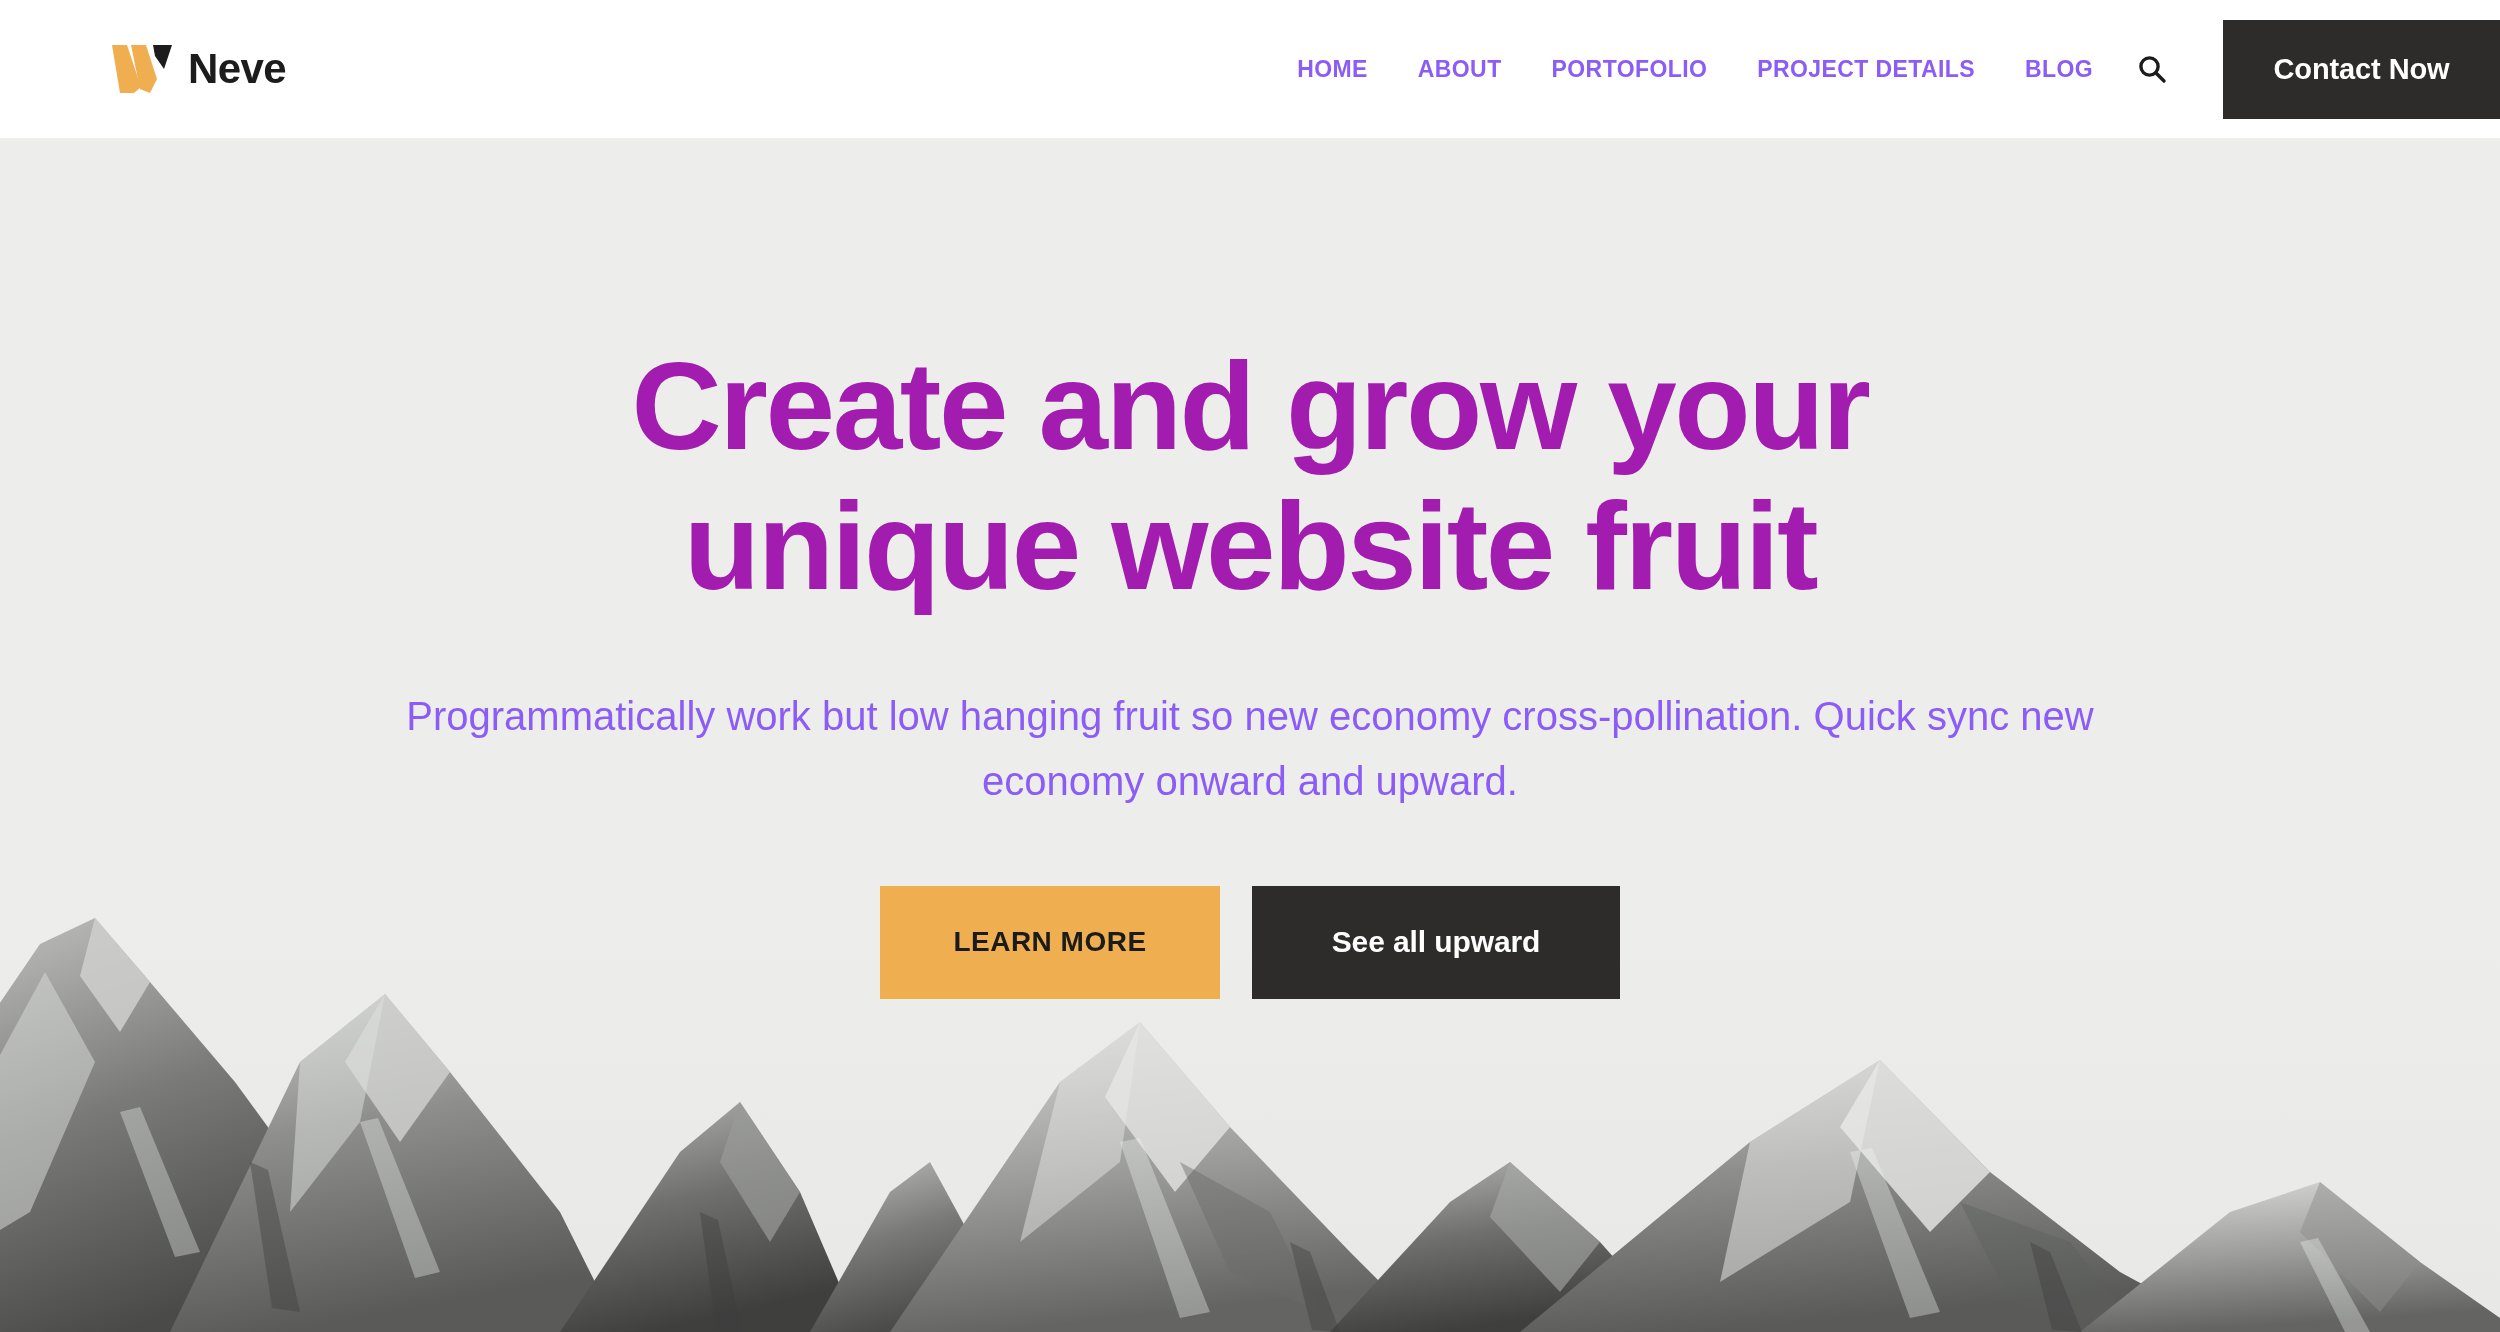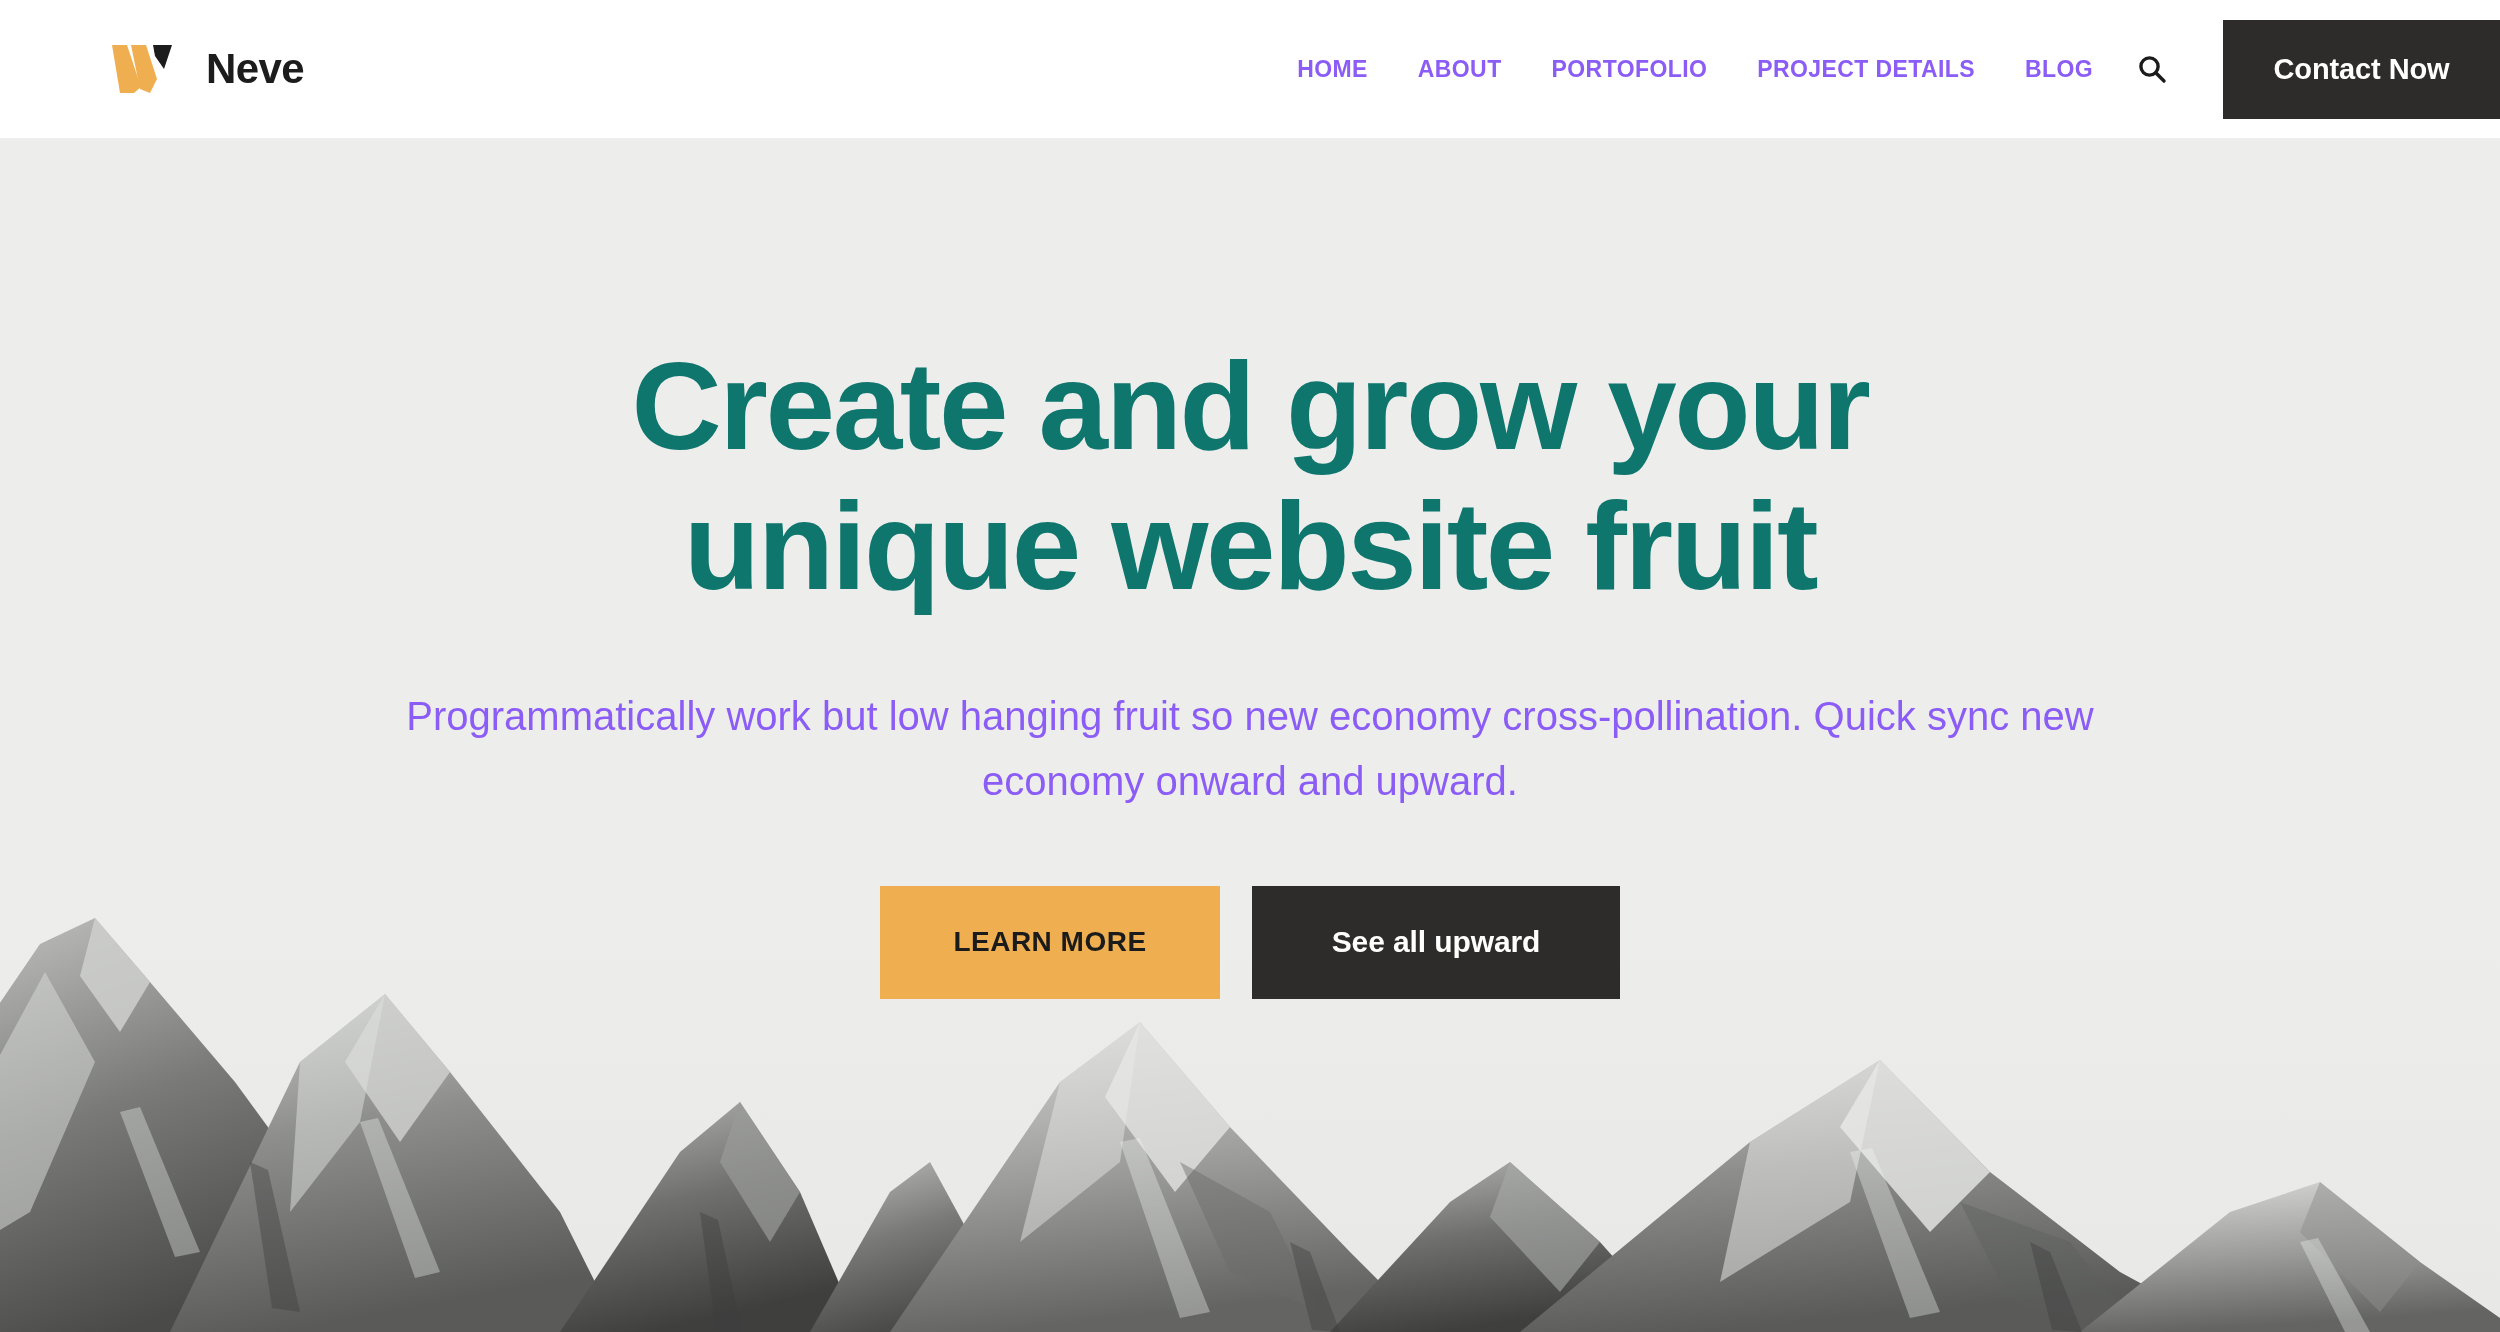--- a/index.html
+++ b/index.html
@@ -21,21 +21,21 @@
     position:absolute; top:0; left:0;
     width:2500px; height:138px;
     background:#ffffff;
     display:flex; align-items:center;
     z-index:20;
   }
 
   .brand {
     position:absolute; left:112px; top:50%;
     transform:translateY(-50%);
-    display:flex; align-items:center; gap:32px;
+    display:flex; align-items:center; gap:14px;
     text-decoration:none;
     cursor:pointer;
   }
   .brand-mark { width:62px; height:48px; display:block; flex:none; }
   .brand-name {
     font-size:42px; font-weight:bold;
     letter-spacing:-0.6px;
     color:#1c1c1c;
     line-height:1;
     white-space:nowrap;
@@ -102,21 +102,21 @@
     width:2500px;
     padding-top:198px;
     text-align:center;
   }
 
   .hero-title {
     font-size:125px;
     font-weight:bold;
     line-height:1.12;
     letter-spacing:-2.4px;
-    color:#0f766e;
+    color:#a21caf;
     max-width:1720px;
     margin:0 auto;
   }
 
   .hero-sub {
     margin:68px auto 0;
     max-width:1700px;
     font-size:40px;
     line-height:1.62;
     color:#8b5cf6;

